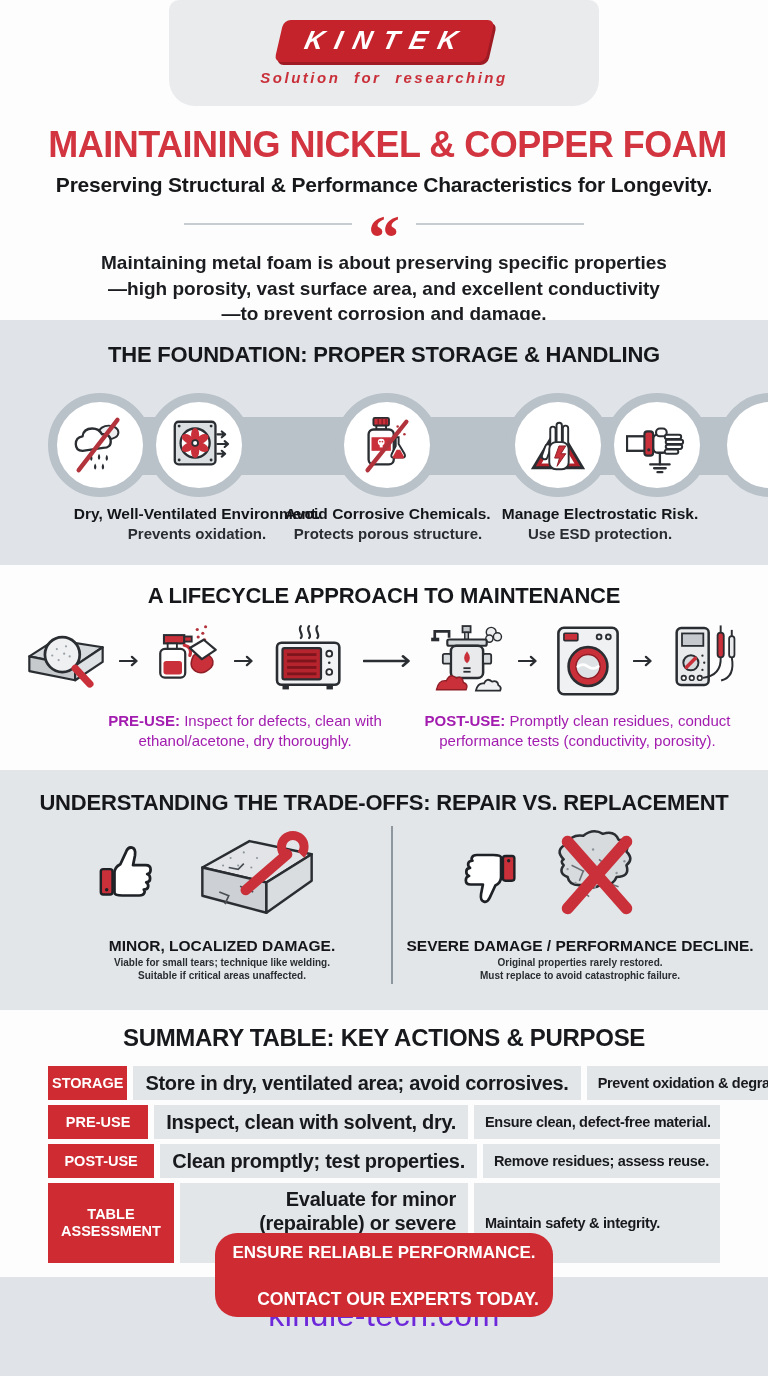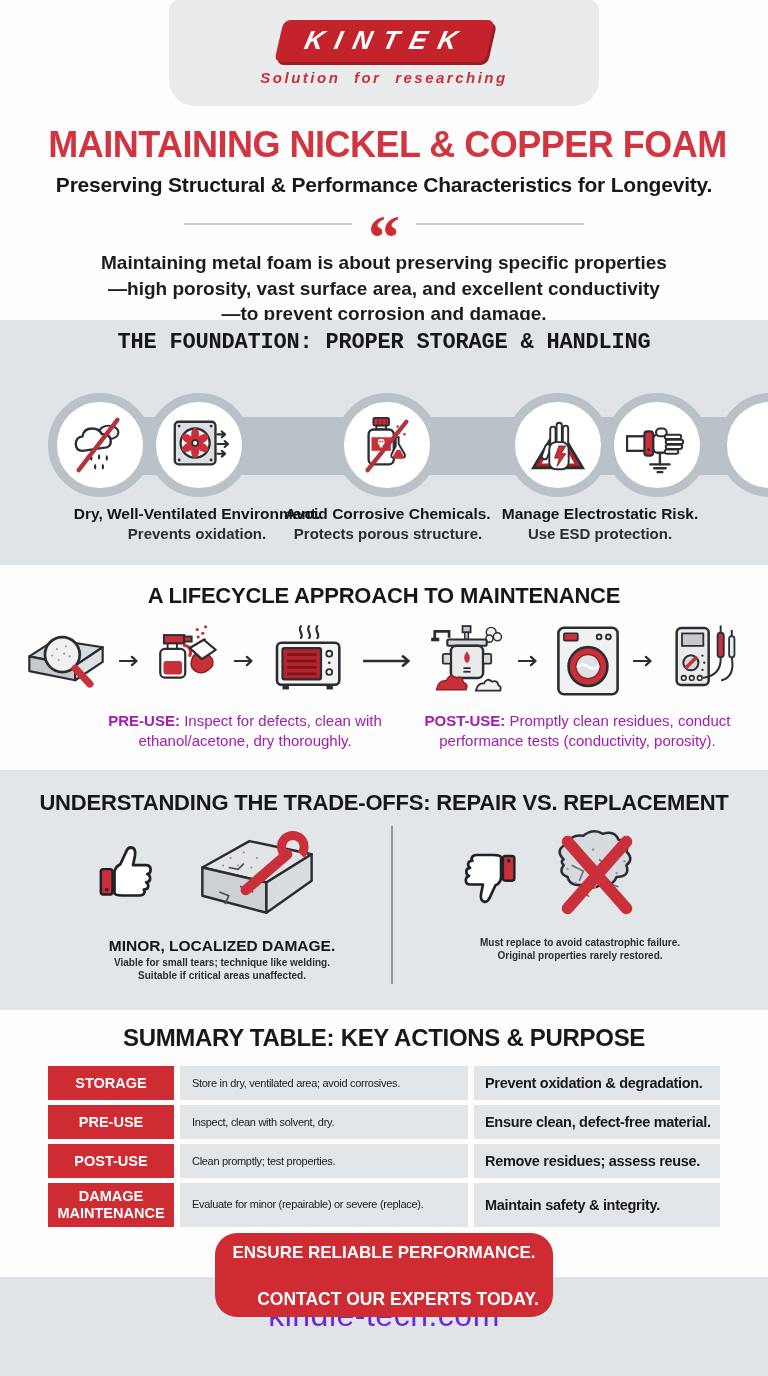--- a/index.html
+++ b/index.html
@@ -29,21 +29,21 @@
   .quote-row { display:flex; align-items:center; justify-content:center; gap:16px; height:36px; }
   .quote-line { width:168px; height:2px; background:#c6ccd1; }
   .quote-mark { font-family:"Liberation Serif", serif; color:#ce2b33; font-size:64px;
     font-weight:bold; line-height:1; height:36px; overflow:hidden; display:inline-block; }
   .quote-text { margin:8px auto 0; width:568px; font-size:19px; font-weight:bold;
     line-height:1.35; color:#1a1c1f; }
 
   
   .sec-foundation { top:320px; height:245px; background:#e0e4e8; overflow:hidden; }
   .band-heading { text-align:center; font-size:22px; font-weight:800; letter-spacing:-0.2px; color:#15171a; }
-  .sec-foundation .band-heading { margin-top:10px;font-family:Liberation Mono, monospace; }
+  .sec-foundation .band-heading { margin-top:22px; }
   .chain-band { position:absolute; top:97px; left:100px; width:690px; height:58px;
     background:#b9c1c9; border-radius:29px 0 0 29px; }
   .chain-circle { position:absolute; top:73px; width:104px; height:104px; border-radius:50%;
     background:#ffffff; border:9px solid #b9c1c9; display:flex; align-items:center; justify-content:center; }
   .f-cap { position:absolute; top:184px; text-align:center; line-height:1.3; }
   .f-cap .t { font-size:15.5px; font-weight:bold; color:#131518; }
   .f-cap .b { font-size:15px; font-weight:bold; color:#2a2d31; }
 
   
   .sec-lifecycle { top:565px; height:205px; background:#fdfdfd; }
@@ -63,22 +63,22 @@
 
   
   .sec-summary { top:1010px; height:223px; background:#fdfdfd; }
   .summary-heading { text-align:center; margin-top:14px; font-size:24px; font-weight:800; letter-spacing:-0.3px; }
   .tbl { margin:14px auto 0; width:672px; display:flex; flex-direction:column; gap:5px; }
   .tbl-row { display:flex; gap:6px; min-height:34px; }
   .tbl-row.tall { min-height:44px; }
   .cell { display:flex; align-items:center; }
   .cell-label { width:126px; background:#ce2b33; color:#ffffff; font-weight:bold; font-size:14.5px;
     justify-content:center; text-align:center; line-height:1.15; padding:3px 4px; }
-  .cell-action { flex:1; background:#e3e6e9; padding:4px 12px; font-size:11px; font-weight:normal;
-    letter-spacing:-0.3px; white-space:nowrap; }
+  .cell-action { flex:1; background:#e3e6e9; padding:4px 12px; font-size:20px; font-weight:bold;
+    letter-spacing:-0.3px; white-space:nowrap;text-align:right; }
   .cell-action.wrap { white-space:normal; line-height:1.2; }
   .cell-purpose { width:246px; background:#e3e6e9; padding:4px 11px; font-size:14.5px; font-weight:bold;
     letter-spacing:-0.3px; white-space:nowrap; }
 
   
   .footer-band { top:1277px; height:99px; background:#e0e4e8; text-align:center; }
   .site { display:inline-block; margin-top:20px; font-size:32px; color:#6d28d9; letter-spacing:0.5px; }
   .sec-cta { top:1233px; height:95px; z-index:5; }
   .cta-box { position:absolute; left:215px; width:338px; height:84px; background:#ce2b33;
     border-radius:22px; }
@@ -449,22 +449,23 @@
         <path d="M30 16 L90 84 M90 16 L30 84" stroke="#c9303a" stroke-width="12" stroke-linecap="round"></path>
       </svg>
     </div>
 
     <div class="to-cap" style="left:40px; width:364px">
       <div class="t">MINOR, LOCALIZED DAMAGE.</div>
       <div class="b">Viable for small tears; technique like welding.</div>
       <div class="b">Suitable if critical areas unaffected.</div>
     </div>
     <div class="to-cap" style="left:400px; width:360px">
+      <div class="t">SEVERE DAMAGE / PERFORMANCE DECLINE.</div>
+      <div class="b">Original properties rarely restored.</div>
       <div class="b">Must replace to avoid catastrophic failure.</div>
-      <div class="b">Original properties rarely restored.</div>
     </div>
   </div>
 
   <div class="sec sec-summary">
     <div class="summary-heading">SUMMARY TABLE: KEY ACTIONS &amp; PURPOSE</div>
     <div class="tbl">
       <div class="tbl-row">
         <div class="cell cell-label">STORAGE</div>
         <div class="cell cell-action">Store in dry, ventilated area; avoid corrosives.</div>
         <div class="cell cell-purpose">Prevent oxidation &amp; degradation.</div>
@@ -473,21 +474,21 @@
         <div class="cell cell-label">PRE-USE</div>
         <div class="cell cell-action">Inspect, clean with solvent, dry.</div>
         <div class="cell cell-purpose">Ensure clean, defect-free material.</div>
       </div>
       <div class="tbl-row">
         <div class="cell cell-label">POST-USE</div>
         <div class="cell cell-action">Clean promptly; test properties.</div>
         <div class="cell cell-purpose">Remove residues; assess reuse.</div>
       </div>
       <div class="tbl-row tall">
-        <div class="cell cell-label">DAMAGE MAINTENANCE</div>
+        <div class="cell cell-label">TABLE ASSESSMENT</div>
         <div class="cell cell-action wrap">Evaluate for minor (repairable) or severe (replace).</div>
         <div class="cell cell-purpose">Maintain safety &amp; integrity.</div>
       </div>
     </div>
   </div>
 
   <div class="sec footer-band">
     <span class="site">kindle-tech.com</span>
   </div>
 

